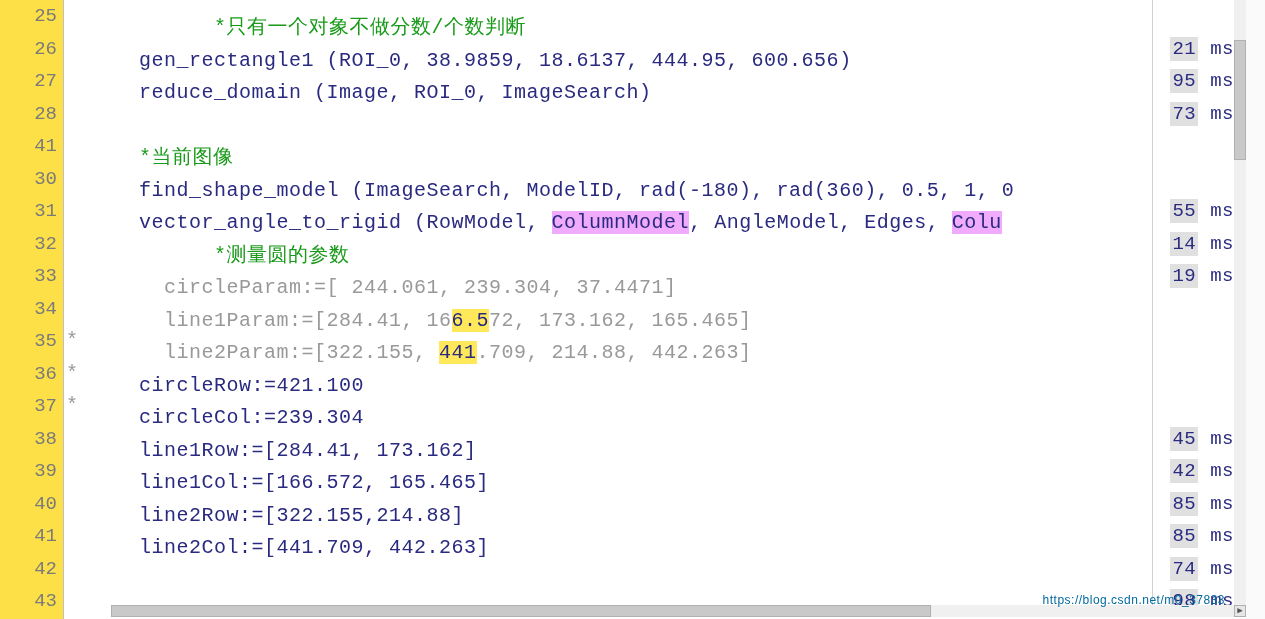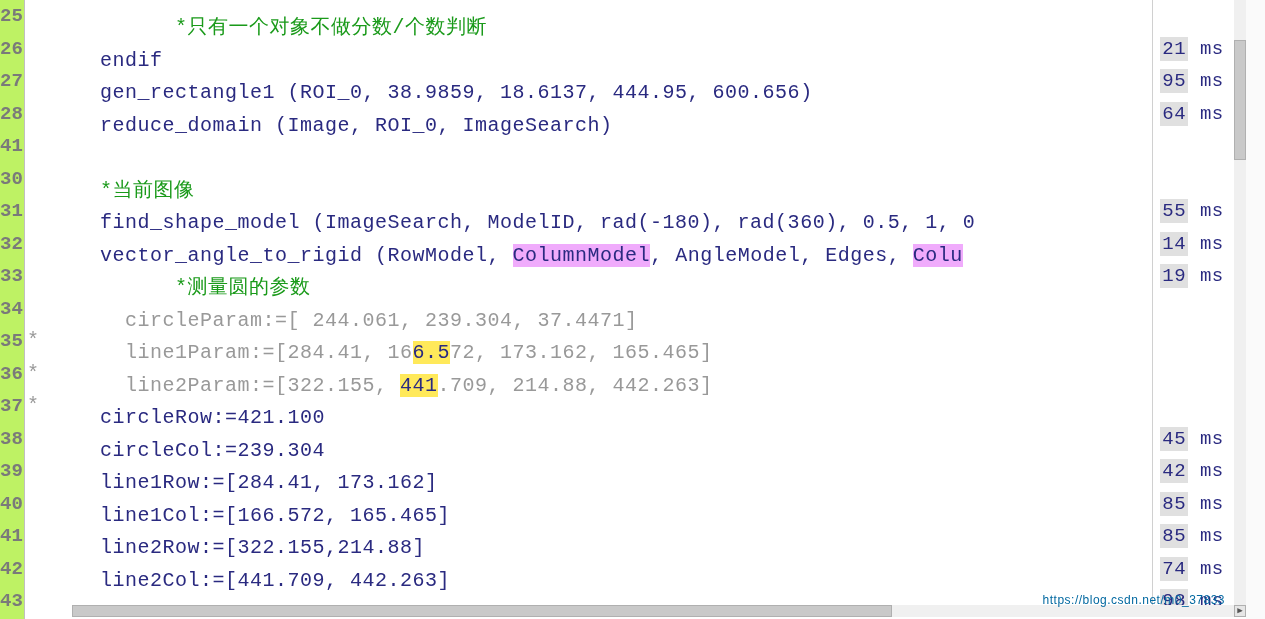--- a/index.html
+++ b/index.html
@@ -12,25 +12,24 @@
     height: 619px;
     position: relative;
   }
   .editor {
     display: flex;
     width: 1265px;
     height: 619px;
     position: relative;
   }
   .gutter {
-    width: 25px;
+    width: 64px;
     border-right: 1px solid #c0c0c0;
-    background: #bef264;
+    background: #fde047;
     flex-shrink: 0;
-    font-weight: bold;
   }
   .gutter .ln {
     height: 32.5px;
     line-height: 32.5px;
     text-align: right;
     padding-right: 6px;
     color: #7a7a7a;
     font-size: 19px;
   }
   .code-area {
@@ -50,21 +49,21 @@
   .code-col { position: absolute; left: 0; top: 12px; right: 115px; overflow: hidden; }
   .timing-col {
     position: absolute;
     right: 31px;
     top: 0;
     width: 84px;
   }
   .timing {
     height: 32.5px;
     line-height: 32.5px;
-    text-align: center;
+    text-align: right;
     color: #2a2a80;
     font-size: 19px;
     letter-spacing: 0.5px;
     white-space: nowrap;
   }
   .timing .num {
     background: #e0e0e0;
     padding: 1px 2px;
   }
   .comment { color: #1a9a1a; }
@@ -204,21 +203,20 @@
         <div class="star">*</div>
         <div class="star"></div>
         <div class="star"></div>
         <div class="star"></div>
         <div class="star"></div>
         <div class="star"></div>
         <div class="star"></div>
       </div>
     <div class="code-col" id="codecol">
         <div class="line">            <span class="comment">*只有一个对象不做分数/个数判断</span></div>
-        <div class="line">      <span>endif</span></div>
         <div class="line">      <span>gen_rectangle1 (ROI_0, 38.9859, 18.6137, 444.95, 600.656)</span></div>
         <div class="line">      <span>reduce_domain (Image, ROI_0, ImageSearch)</span></div>
         <div class="line">  <span></span></div>
         <div class="line">      <span class="comment">*当前图像</span></div>
         <div class="line">      <span>find_shape_model (ImageSearch, ModelID, rad(-180), rad(360), 0.5, 1, 0</span></div>
         <div class="line">      <span>vector_angle_to_rigid (RowModel, </span><span class="hl-word">ColumnModel</span><span>, AngleModel, Edges, </span><span class="hl-word">Colu</span></div>
         <div class="line">            <span class="comment">*测量圆的参数</span></div>
         <div class="line">        <span class="disabled">circleParam:=[ 244.061, 239.304, 37.4471]</span></div>
         <div class="line">        <span class="disabled">line1Param:=[284.41, 16</span><span class="highlight-cursor">6.5</span><span class="disabled">72, 173.162, 165.465]</span></div>
         <div class="line">        <span class="disabled">line2Param:=[322.155, </span><span class="highlight-cursor">441</span><span class="disabled">.709, 214.88, 442.263]</span></div>
@@ -226,21 +224,21 @@
         <div class="line">      <span>circleCol:=239.304</span></div>
         <div class="line">      <span>line1Row:=[284.41, 173.162]</span></div>
         <div class="line">      <span>line1Col:=[166.572, 165.465]</span></div>
         <div class="line">      <span>line2Row:=[322.155,214.88]</span></div>
         <div class="line">      <span>line2Col:=[441.709, 442.263]</span></div>
       </div>
     <div class="timing-col" id="timingcol">
         <div class="timing"></div>
         <div class="timing"><span class="num">21</span> ms</div>
         <div class="timing"><span class="num">95</span> ms</div>
-        <div class="timing"><span class="num">64</span> ms</div>
+        <div class="timing"><span class="num">73</span> ms</div>
         <div class="timing"></div>
         <div class="timing"></div>
         <div class="timing"><span class="num">55</span> ms</div>
         <div class="timing"><span class="num">14</span> ms</div>
         <div class="timing"><span class="num">19</span> ms</div>
         <div class="timing"></div>
         <div class="timing"></div>
         <div class="timing"></div>
         <div class="timing"></div>
         <div class="timing"><span class="num">45</span> ms</div>

